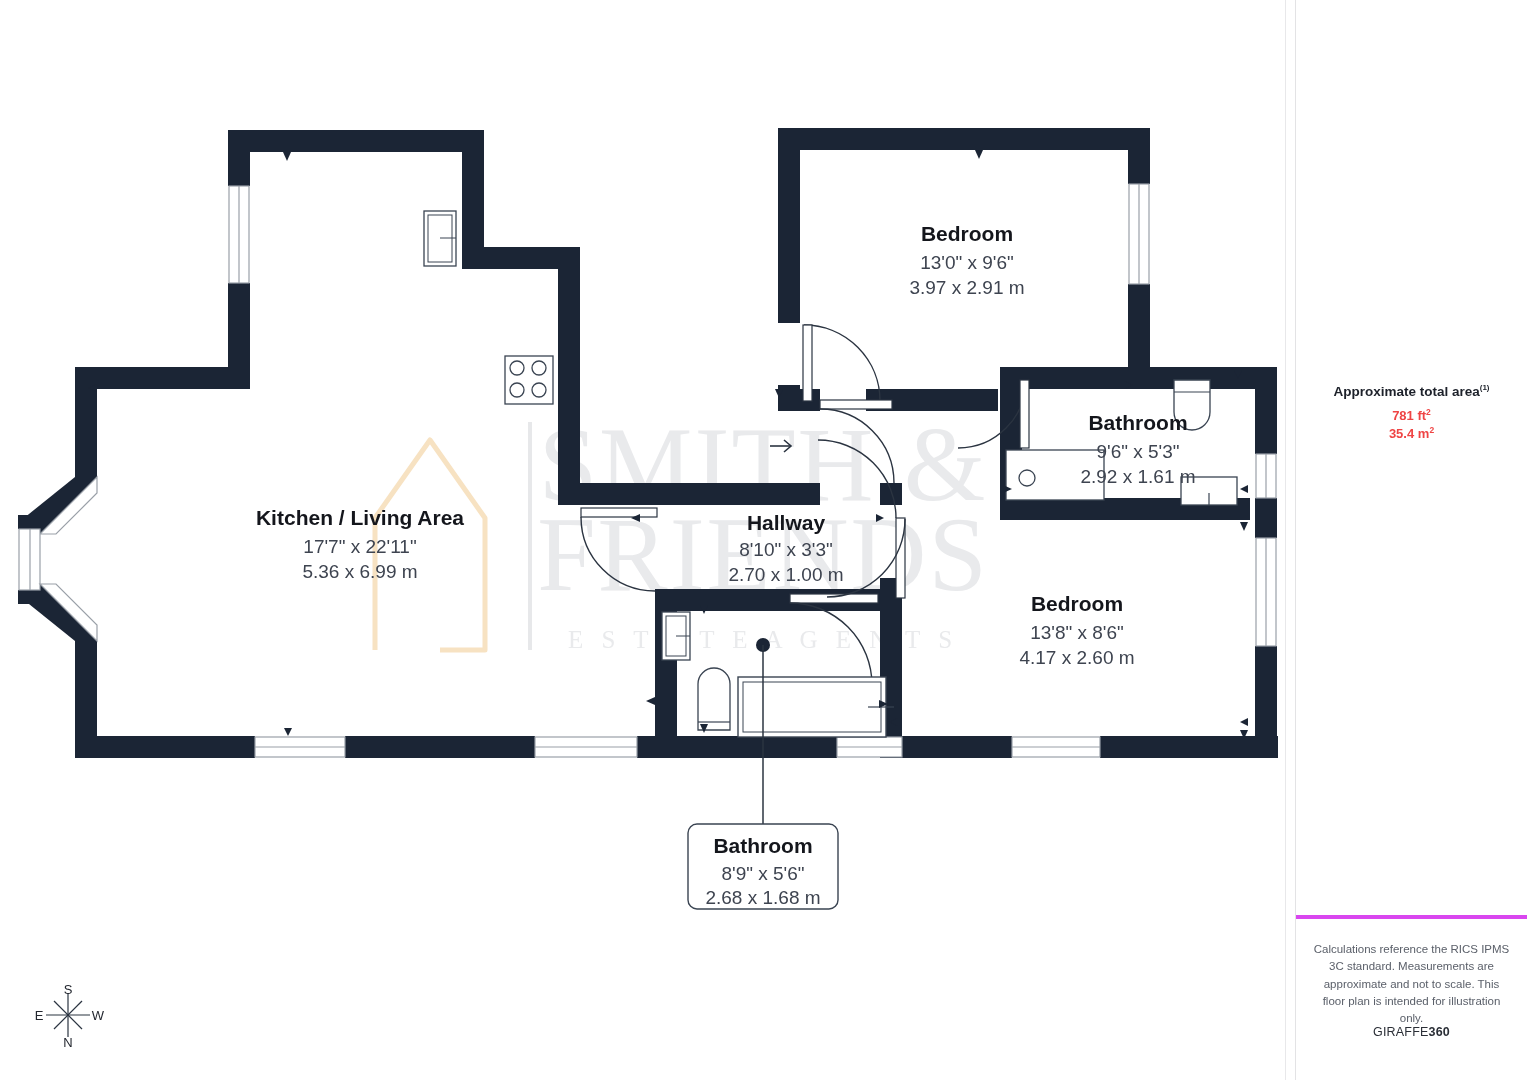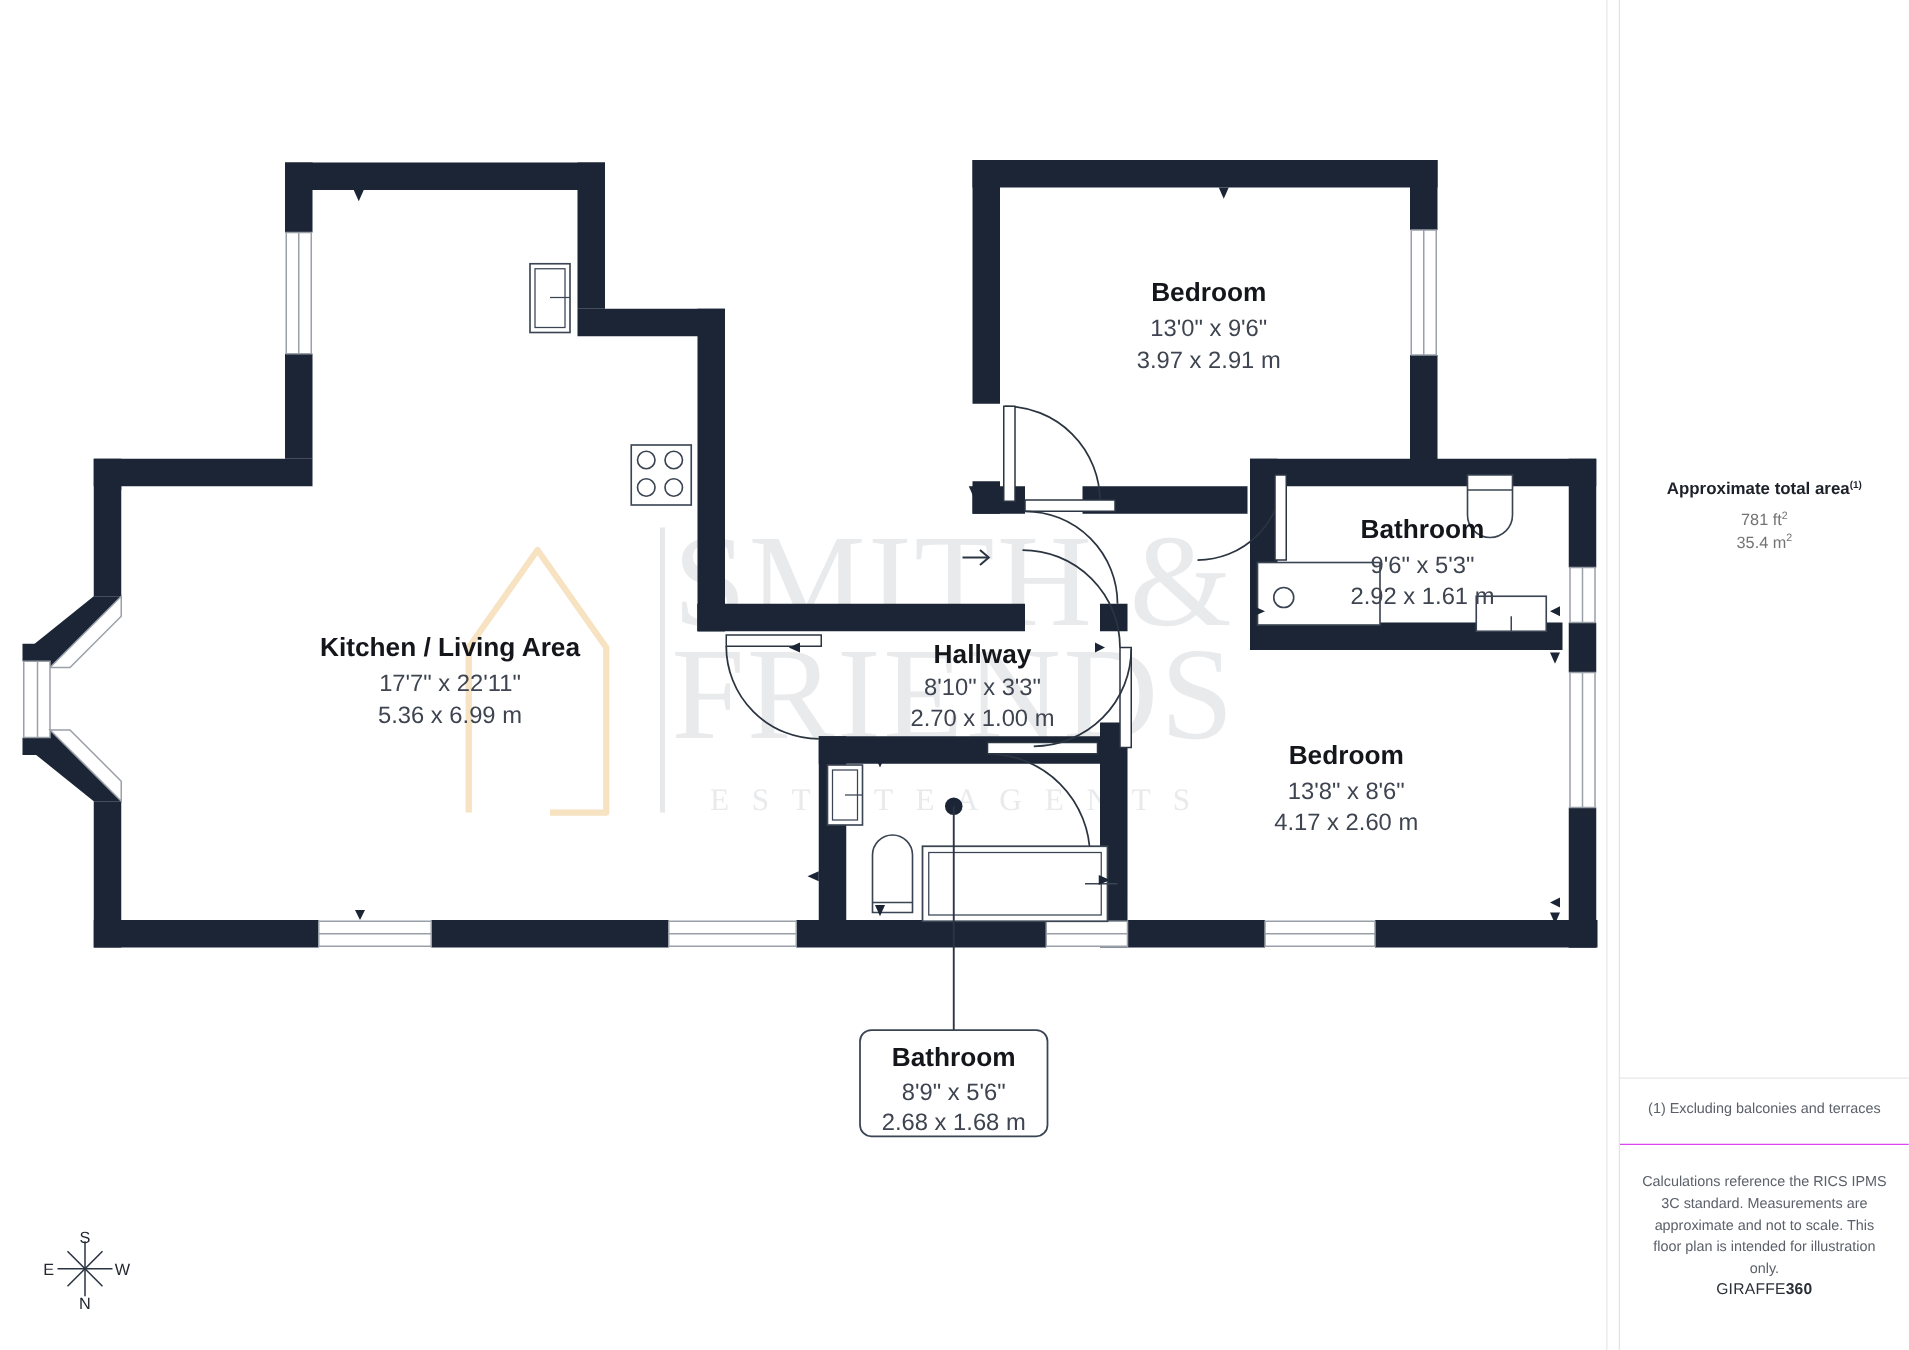--- a/index.html
+++ b/index.html
@@ -50,37 +50,38 @@
     padding:0 14px;
     text-align:center;
   }
   #area-block{position:absolute;top:383px;left:0;right:0;}
   .area-title{
     font-size:13.5px;font-weight:bold;color:#1d212a;margin:0 0 8px 0;
     font-family:"Liberation Sans", sans-serif;
   }
   .area-title sup{font-size:8px;font-weight:bold;}
   .area-val{
-    font-size:13px;color:#737373;margin:2px 0;
-    font-family:"Liberation Sans", sans-serif;
+    font-size:13px;color:#ef4444;margin:2px 0;
+    font-family:"Liberation Sans", sans-serif;
+    font-weight:bold;
   }
   .area-val sup{font-size:8.5px;}
   #footnote-block{
     position:absolute;top:862px;left:0;right:0;
     border-top:1px solid #e8e8ea;
     padding-top:16px;
   }
   .footnote{
     font-size:11.5px;color:#5b606a;line-height:1.45;
     font-family:"Liberation Sans", sans-serif;
     padding:0 12px;text-align:center;margin:0;
   }
   #legal-block{
     position:absolute;top:915px;left:0;right:0;
-    border-top:1px solid #d946ef;
+    border-top:4px solid #d946ef;
     padding-top:22px;
   }
   .legal{
     font-size:11.5px;color:#5b606a;line-height:1.5;
     font-family:"Liberation Sans", sans-serif;
     padding:0 16px;text-align:center;margin:0;
   }
   #brand-block{
     position:absolute;top:1022px;left:0;right:0;text-align:center;
   }
@@ -341,23 +342,20 @@
       <span>Approximate total area</span><sup>(1)</sup>
     </div>
     <div class="area-val">
       <span>781 ft</span><sup>2</sup>
     </div>
     <div class="area-val">
       <span>35.4 m</span><sup>2</sup>
     </div>
   </div>
 
-  <div id="footnote-block">
-    <p class="footnote">(1) Excluding balconies and terraces</p>
-  </div>
 
   <div id="legal-block">
     <p class="legal">Calculations reference the RICS IPMS 3C standard. Measurements are approximate and not to scale. This floor plan is intended for illustration only.</p>
   </div>
 
   <div id="brand-block">
     <span class="brand"><span>GIRAFFE</span><b>360</b></span>
   </div>
 
 </div>

